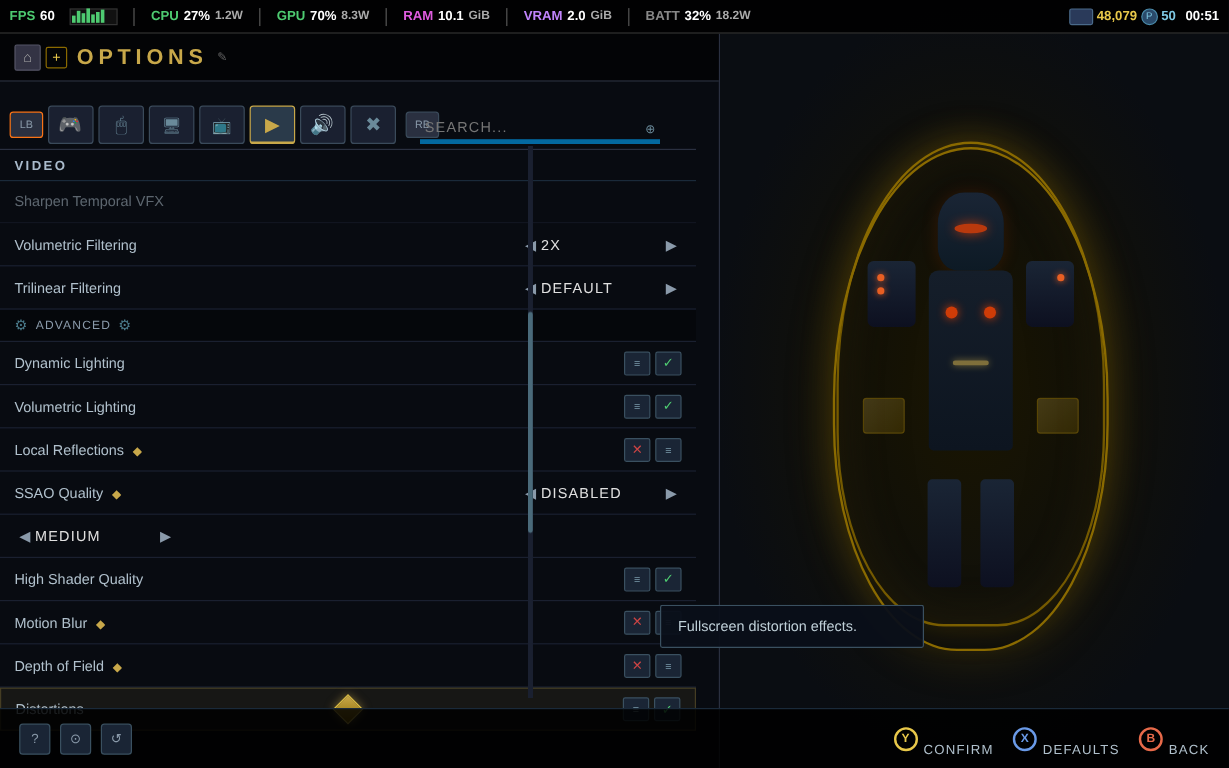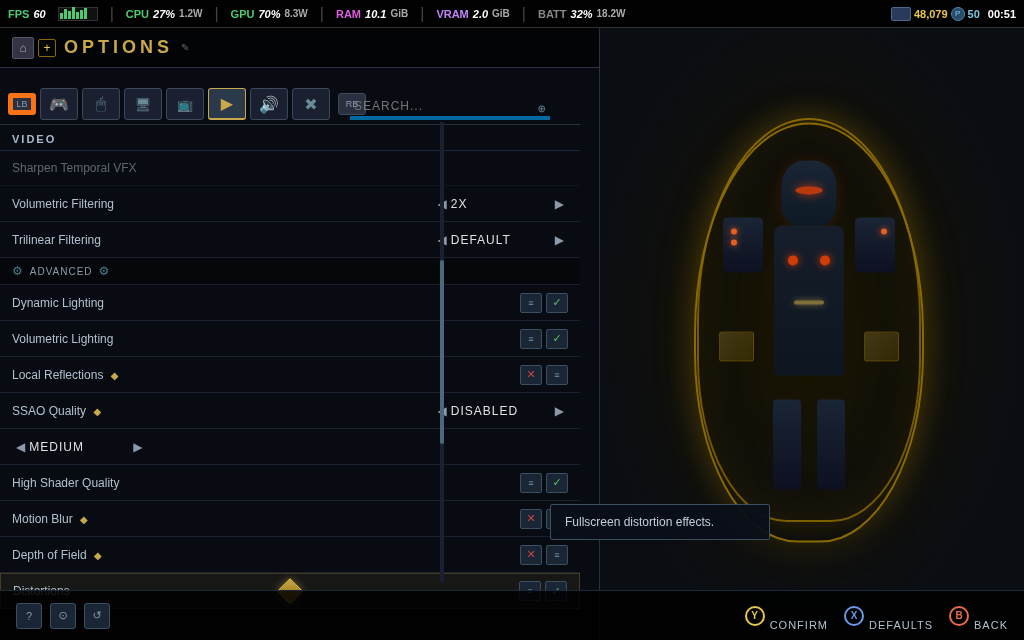--- a/index.html
+++ b/index.html
@@ -56,21 +56,21 @@
       align-items: center;
       gap: 4px;
       font-size: 11px;
       font-weight: bold;
     }
     .hud-label-fps { color: #4ecb71; }
     .hud-label-cpu { color: #4ecb71; }
     .hud-label-gpu { color: #4ecb71; }
     .hud-label-ram { color: #e05ce0; }
     .hud-label-vram { color: #c084fc; }
-    .hud-value { color: #fff; font-style: italic; }
+    .hud-value { color: #fff; }
     .hud-sub { color: #aaa; font-size: 10px; }
     .hud-divider { color: #444; font-size: 16px; }
     .hud-right {
       margin-left: auto;
       display: flex;
       align-items: center;
       gap: 8px;
     }
     .hud-credits { color: #e8c84a; font-size: 11px; font-weight: bold; }
     .hud-plat { color: #7ec8e3; font-size: 11px; font-weight: bold; }
@@ -162,21 +162,21 @@
       width: 580px;
       display: flex;
       align-items: center;
       padding: 4px 8px;
       gap: 4px;
       border-bottom: 1px solid #2a3040;
     }
     .lb-rb-btn {
       width: 28px; height: 22px;
       background: #2a3040;
-      border: 5px solid #f97316;
+      border: 1px solid #f97316;
       border-radius: 3px;
       display: flex; align-items: center; justify-content: center;
       font-size: 9px; color: #8a9aaa;
       cursor: pointer;
     }
     .tab-icon {
       width: 38px; height: 32px;
       background: #1a2030;
       border: 1px solid #3a4a5a;
       border-radius: 3px;

